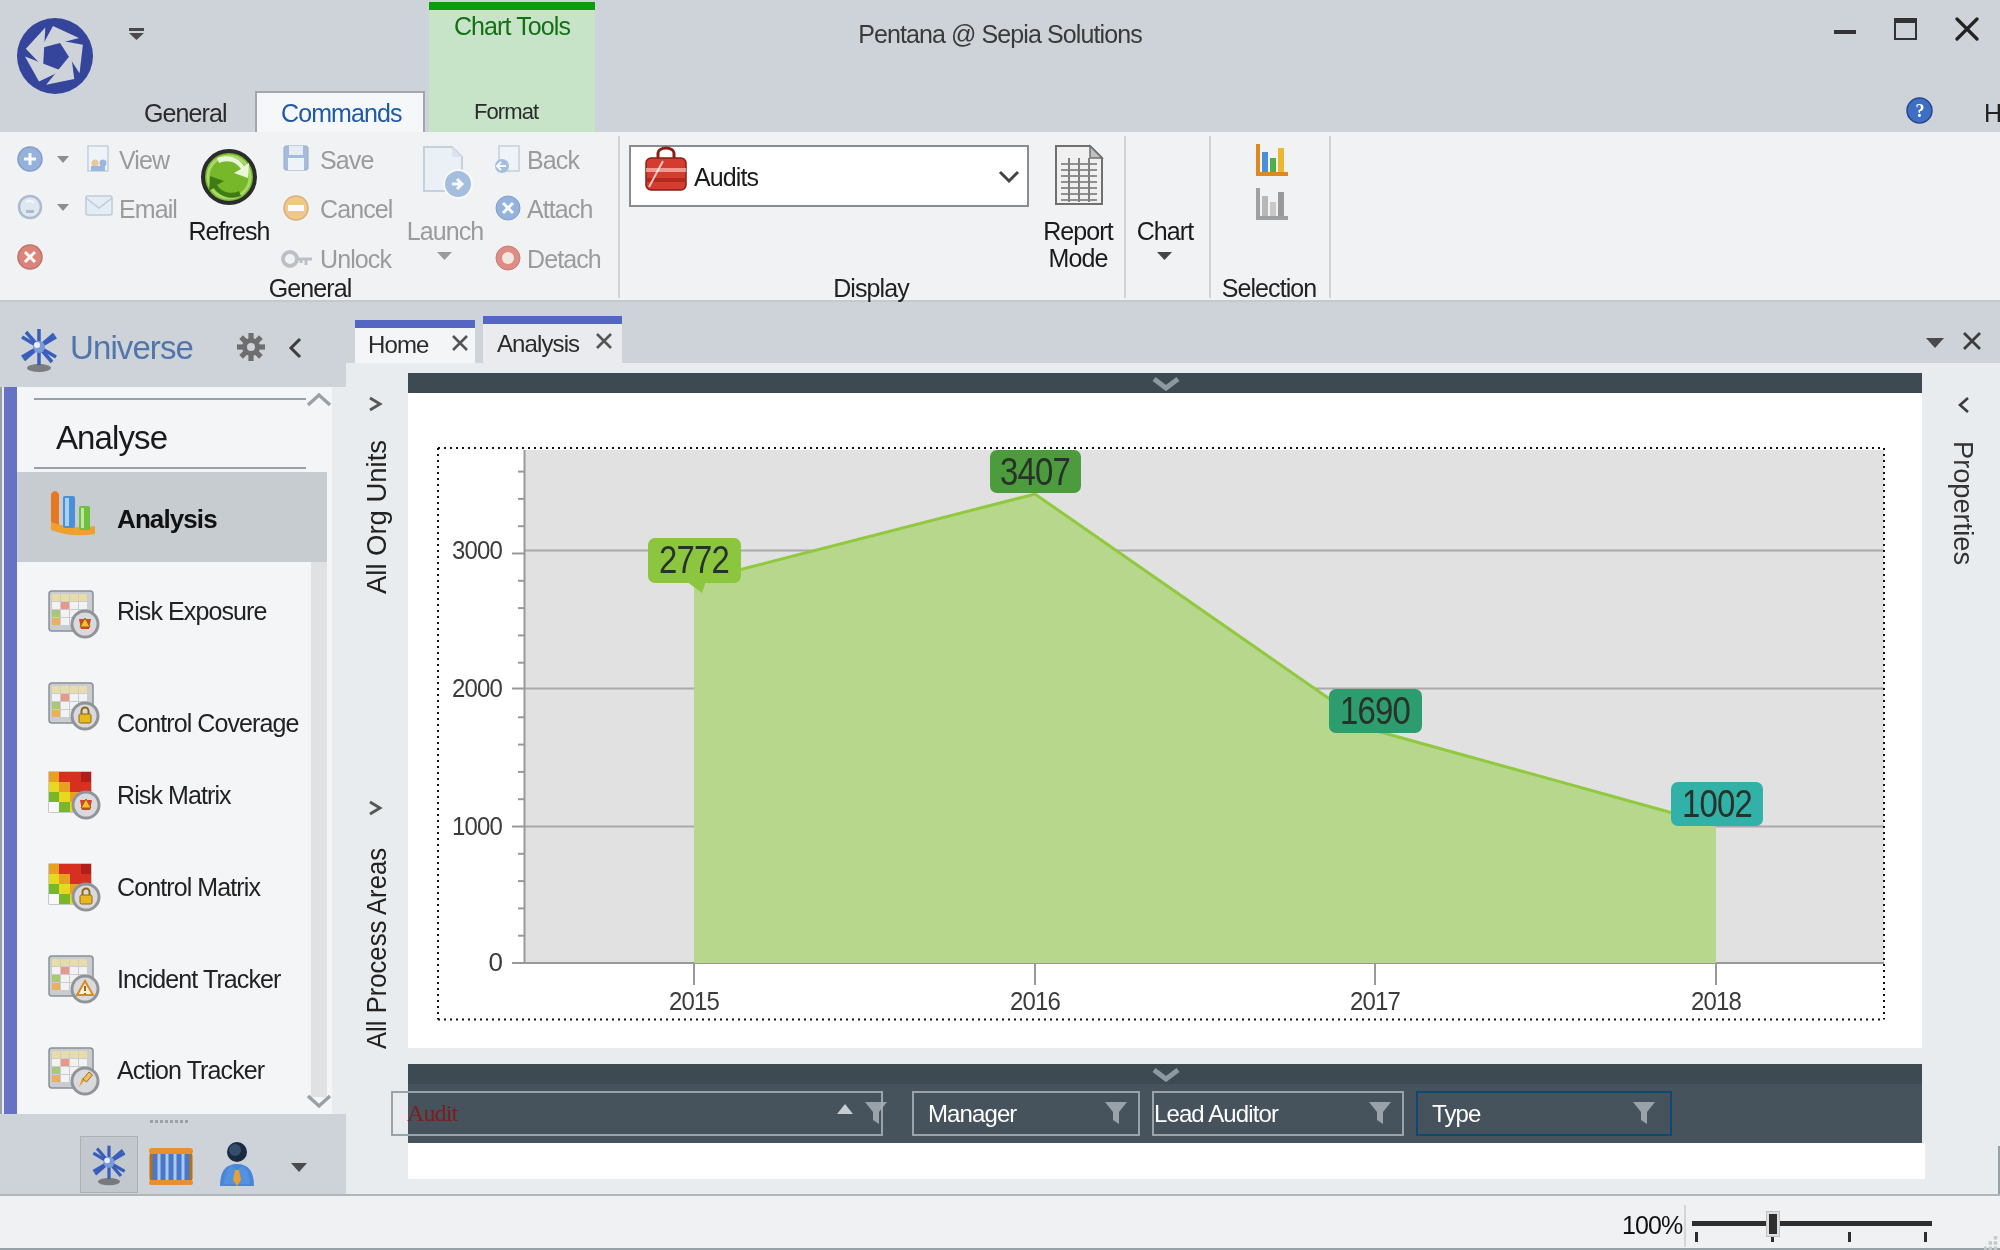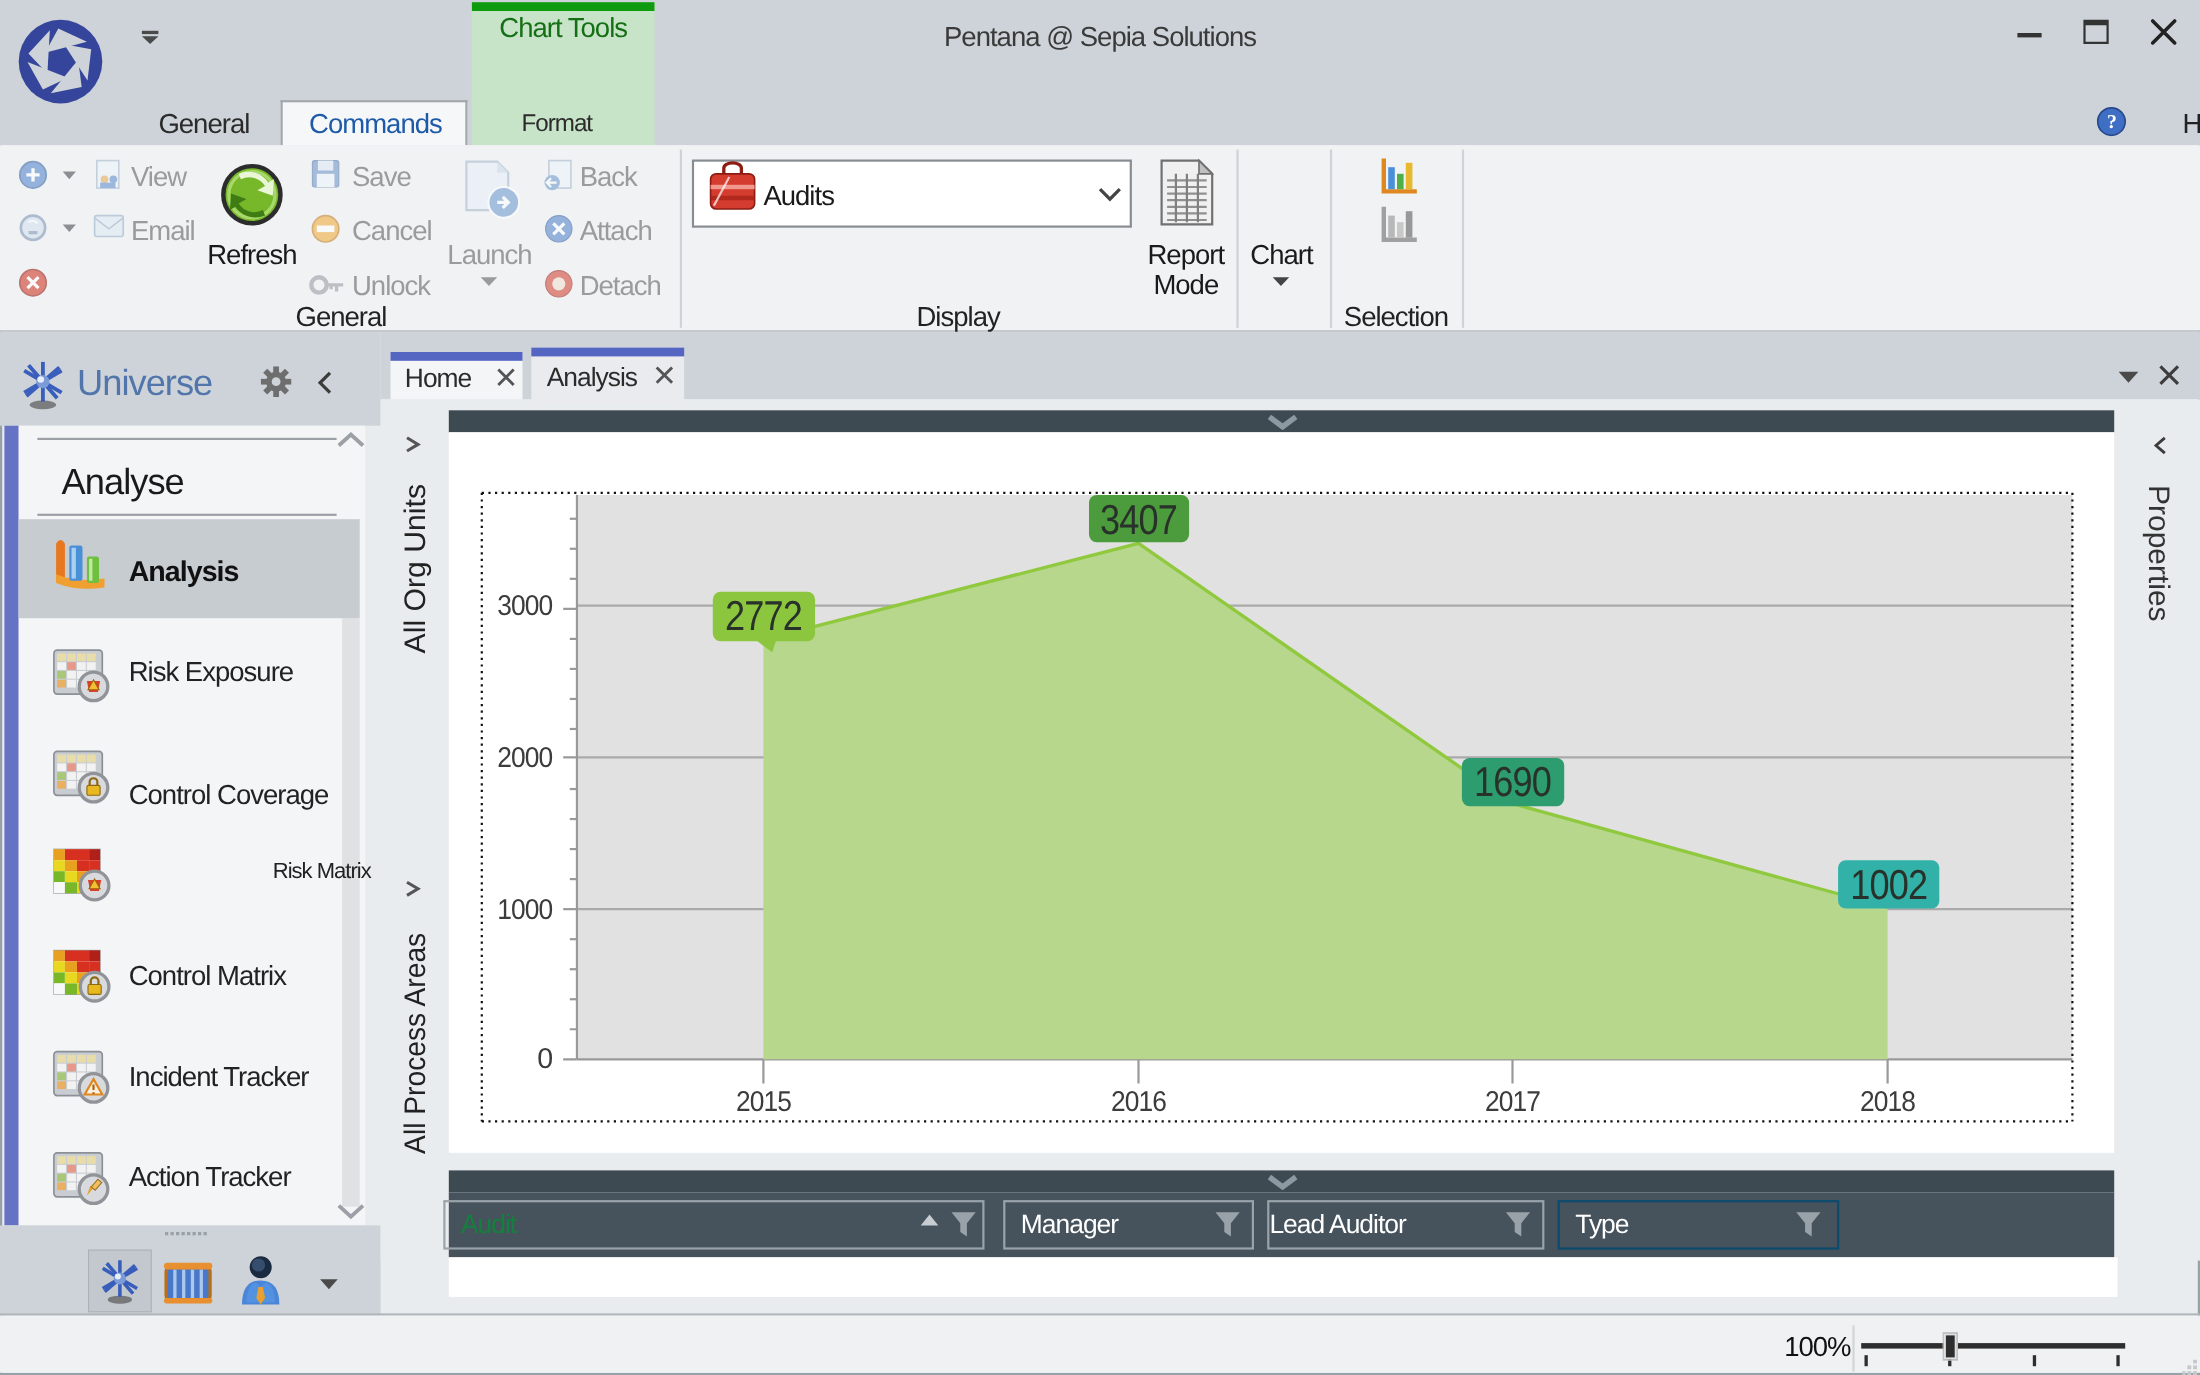--- a/index.html
+++ b/index.html
@@ -250,21 +250,21 @@
       <path d="M2 13 L13 3 L24 13" stroke="#9aa0a5" stroke-width="3.5" fill="none"></path>
     </svg>
   <svg class="abs" style="left:306px;top:1094px;" width="26" height="15" viewBox="0 0 26 15">
       <path d="M2 2 L13 12 L24 2" stroke="#9aa0a5" stroke-width="3.5" fill="none"></path>
     </svg>
 
   <div class="abs" style="left:17px;top:472px;width:310px;height:90px;background:#c7ccd1;"></div>
   <div class="abs" style="left:117px;top:504px;width:200px;height:30px;color:#111;font-size:26px;font-weight:bold;">Analysis</div>
   <div class="abs" style="left:117px;top:597px;width:220px;height:30px;color:#222;font-size:25px;">Risk Exposure</div>
   <div class="abs" style="left:117px;top:689px;width:250px;height:30px;color:#222;font-size:25px;margin-top:20px;">Control Coverage</div>
-  <div class="abs" style="left:117px;top:781px;width:220px;height:30px;color:#222;font-size:20px;text-align:right;">Risk Matrix</div>
+  <div class="abs" style="left:117px;top:781px;width:220px;height:30px;color:#222;font-size:25px;">Risk Matrix</div>
   <div class="abs" style="left:117px;top:873px;width:220px;height:30px;color:#222;font-size:25px;">Control Matrix</div>
   <div class="abs" style="left:117px;top:965px;width:250px;height:30px;color:#222;font-size:25px;">Incident Tracker</div>
   <div class="abs" style="left:117px;top:1056px;width:250px;height:30px;color:#222;font-size:25px;">Action Tracker</div>
   <svg class="abs" style="left:0;top:387px;" width="346" height="727" viewBox="0 0 346 727">
     <defs>
       <g id="grid-ico">
         <rect x="0" y="0" width="44" height="40" rx="3" fill="#c9cdd2" stroke="#8a9096" stroke-width="1.5"></rect>
         <g>
           <rect x="3" y="3" width="8" height="7" fill="#e8dca8"></rect>
             <rect x="12" y="3" width="8" height="7" fill="#e8dca8"></rect>
@@ -543,21 +543,21 @@
       <line x1="1476" y1="55" x2="1476" y2="626.5"></line>
     </g>
   </svg>
 
   <div class="abs" style="left:408px;top:1064px;width:1514px;height:20px;background:#3e4a52;"></div>
   <svg class="abs" style="left:1150px;top:1068px;" width="32" height="14" viewBox="0 0 32 14">
       <path d="M4 2 L16 11 L28 2" stroke="#8c99a2" stroke-width="5" fill="none"></path>
     </svg>
 
   <div class="abs" style="left:408px;top:1084px;width:1514px;height:59px;background:#46525c;"></div>
-  <div class="abs" style="left:403px;top:1091px;width:492px;height:45px;border:2px solid #9aa3aa;color:#15803d;font-size:24px;line-height:41px;padding-left:14px;">Audit</div>
+  <div class="abs" style="left:391px;top:1091px;width:492px;height:45px;border:2px solid #9aa3aa;color:#7f1d1d;font-size:24px;line-height:41px;padding-left:14px;font-family:Liberation Serif, serif;">Audit</div>
   <div class="abs" style="left:912px;top:1091px;width:228px;height:45px;border:2px solid #9aa3aa;color:#fff;font-size:24px;line-height:41px;padding-left:14px;">Manager</div>
   <div class="abs" style="left:1152px;top:1091px;width:252px;height:45px;border:2px solid #9aa3aa;color:#fff;font-size:24px;line-height:41px;">Lead Auditor</div>
   <div class="abs" style="left:1416px;top:1091px;width:256px;height:45px;border:2px solid #0c4a6e;color:#fff;font-size:24px;line-height:41px;padding-left:14px;">Type</div>
   <svg class="abs" style="left:408px;top:1084px;" width="1514" height="59" viewBox="0 0 1514 59">
     <defs>
       <g id="funnel">
           <path d="M0 0 h22 l-8 10 v12 l-6 -4 v-8 z" fill="#a8b0b6" opacity="0.85"></path>
         </g>
     </defs>
     <polygon points="429,30 445,30 437,20" fill="#c8cdd2"></polygon>

